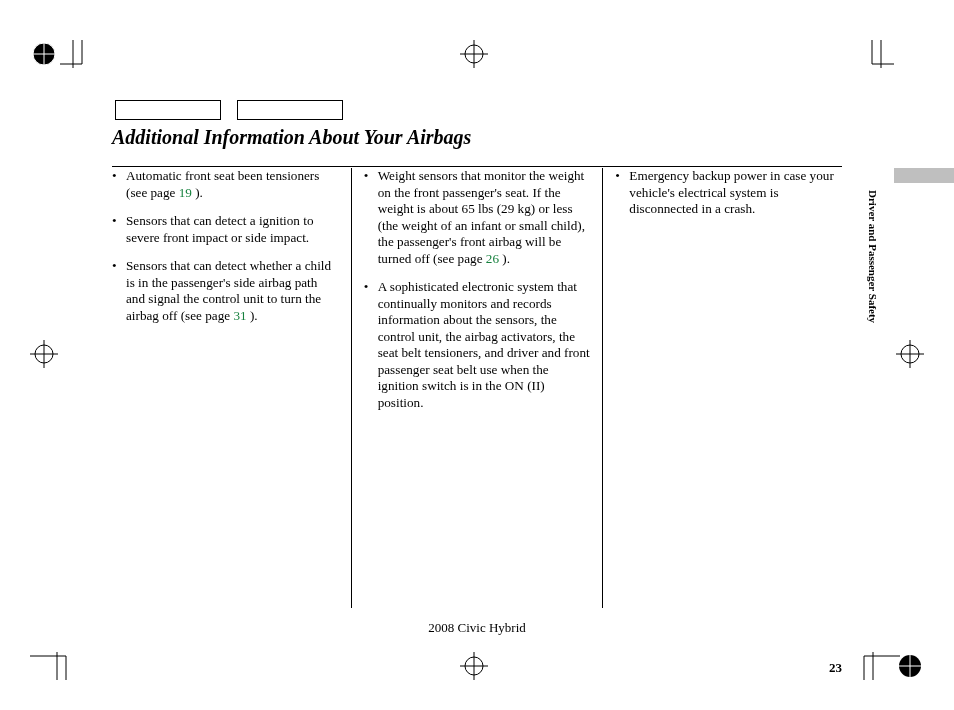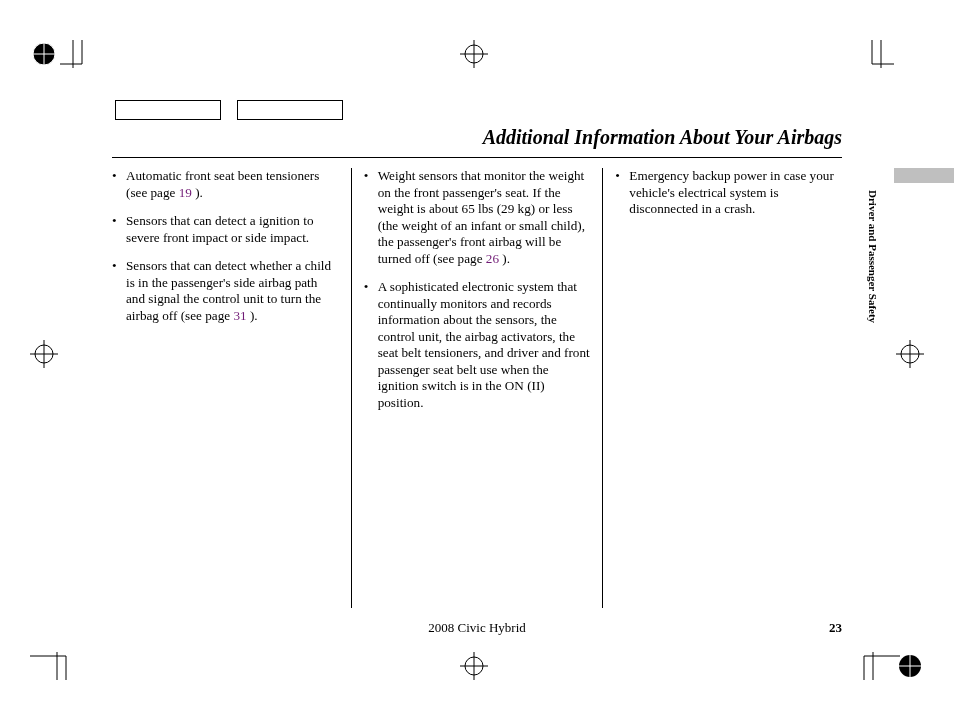--- a/index.html
+++ b/index.html
@@ -48,22 +48,22 @@
     width: 104px;
     height: 18px;
     margin-right: 16px;
   }
   .title-bar {
     position: absolute;
     left: 0;
     top: 26px;
     width: 730px;
     border-bottom: 1px solid #000;
-    padding-bottom: 8px;
-    text-align: right;
+    padding-bottom: 17px;
+    text-align: left;
   }
   .title {
     font-weight: bold;
     font-style: italic;
     font-size: 20px;
     font-family: Georgia, 'Times New Roman', serif;
   }
   .columns {
     position: absolute;
     left: 0;
@@ -95,38 +95,39 @@
     padding-left: 14px;
     margin-bottom: 12px;
   }
   ul.bullets li::before {
     content: "•";
     position: absolute;
     left: 0;
     top: 0;
   }
   .page-ref {
-    color: #701a75;
+    color: #15803d;
   }
   .footer {
     position: absolute;
     left: 0;
     top: 520px;
     width: 730px;
     font-size: 13px;
   }
   .footer-center {
     position: absolute;
     left: 50%;
     transform: translateX(-50%);
   }
   .footer-right {
     position: absolute;
     right: 0;
     font-weight: bold;
+    margin-top: 40px;
   }
   .side-label {
     position: absolute;
     right: 75px;
     top: 190px;
     writing-mode: vertical-rl;
     font-size: 11px;
     font-weight: bold;
     font-family: Georgia, serif;
   }

